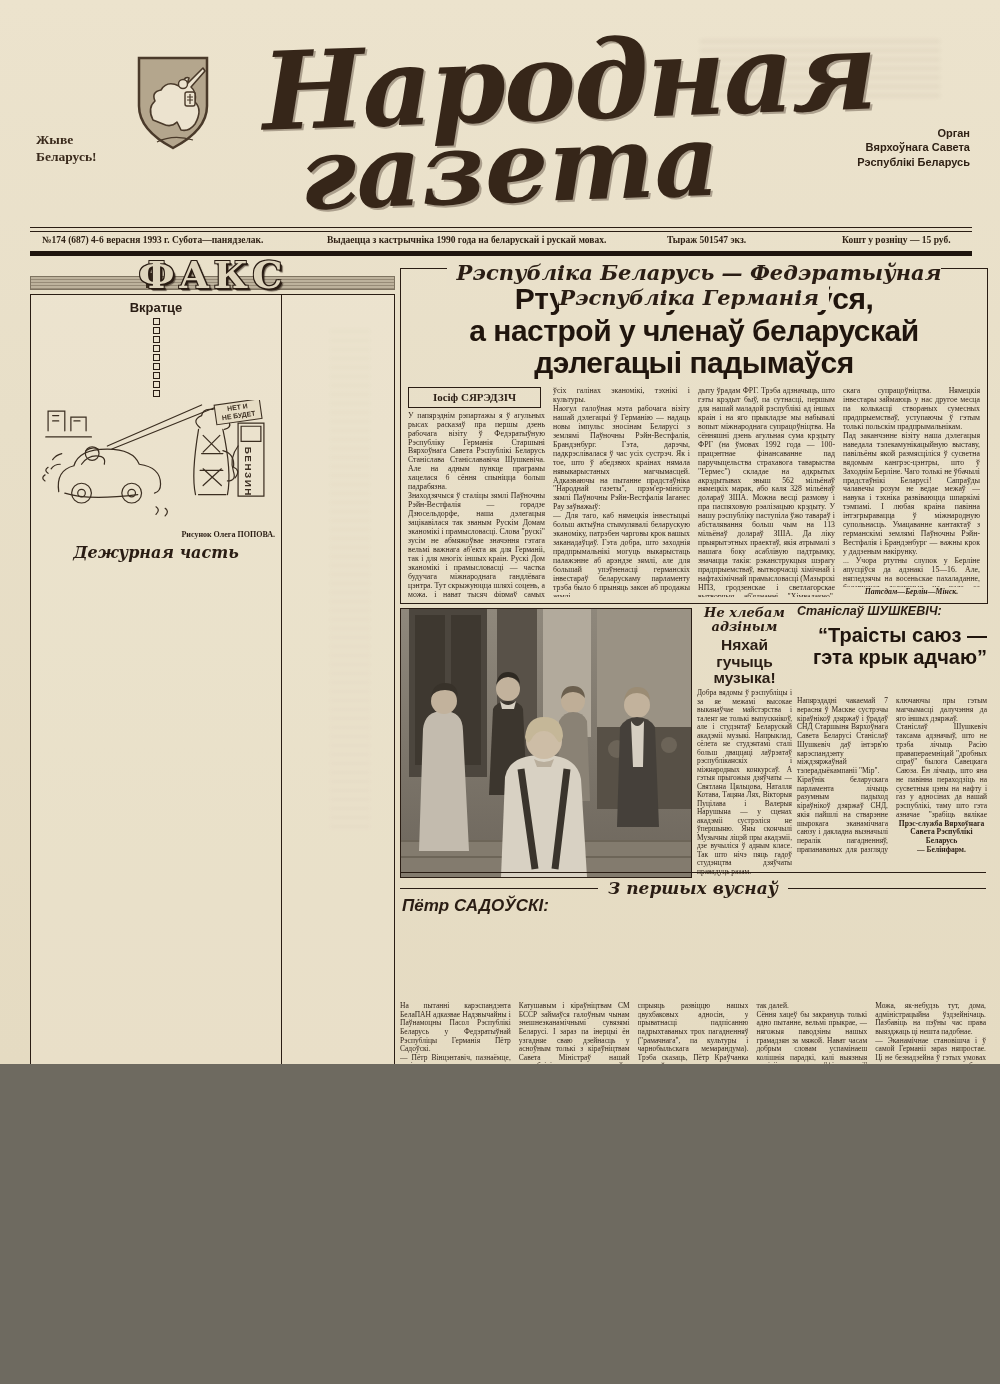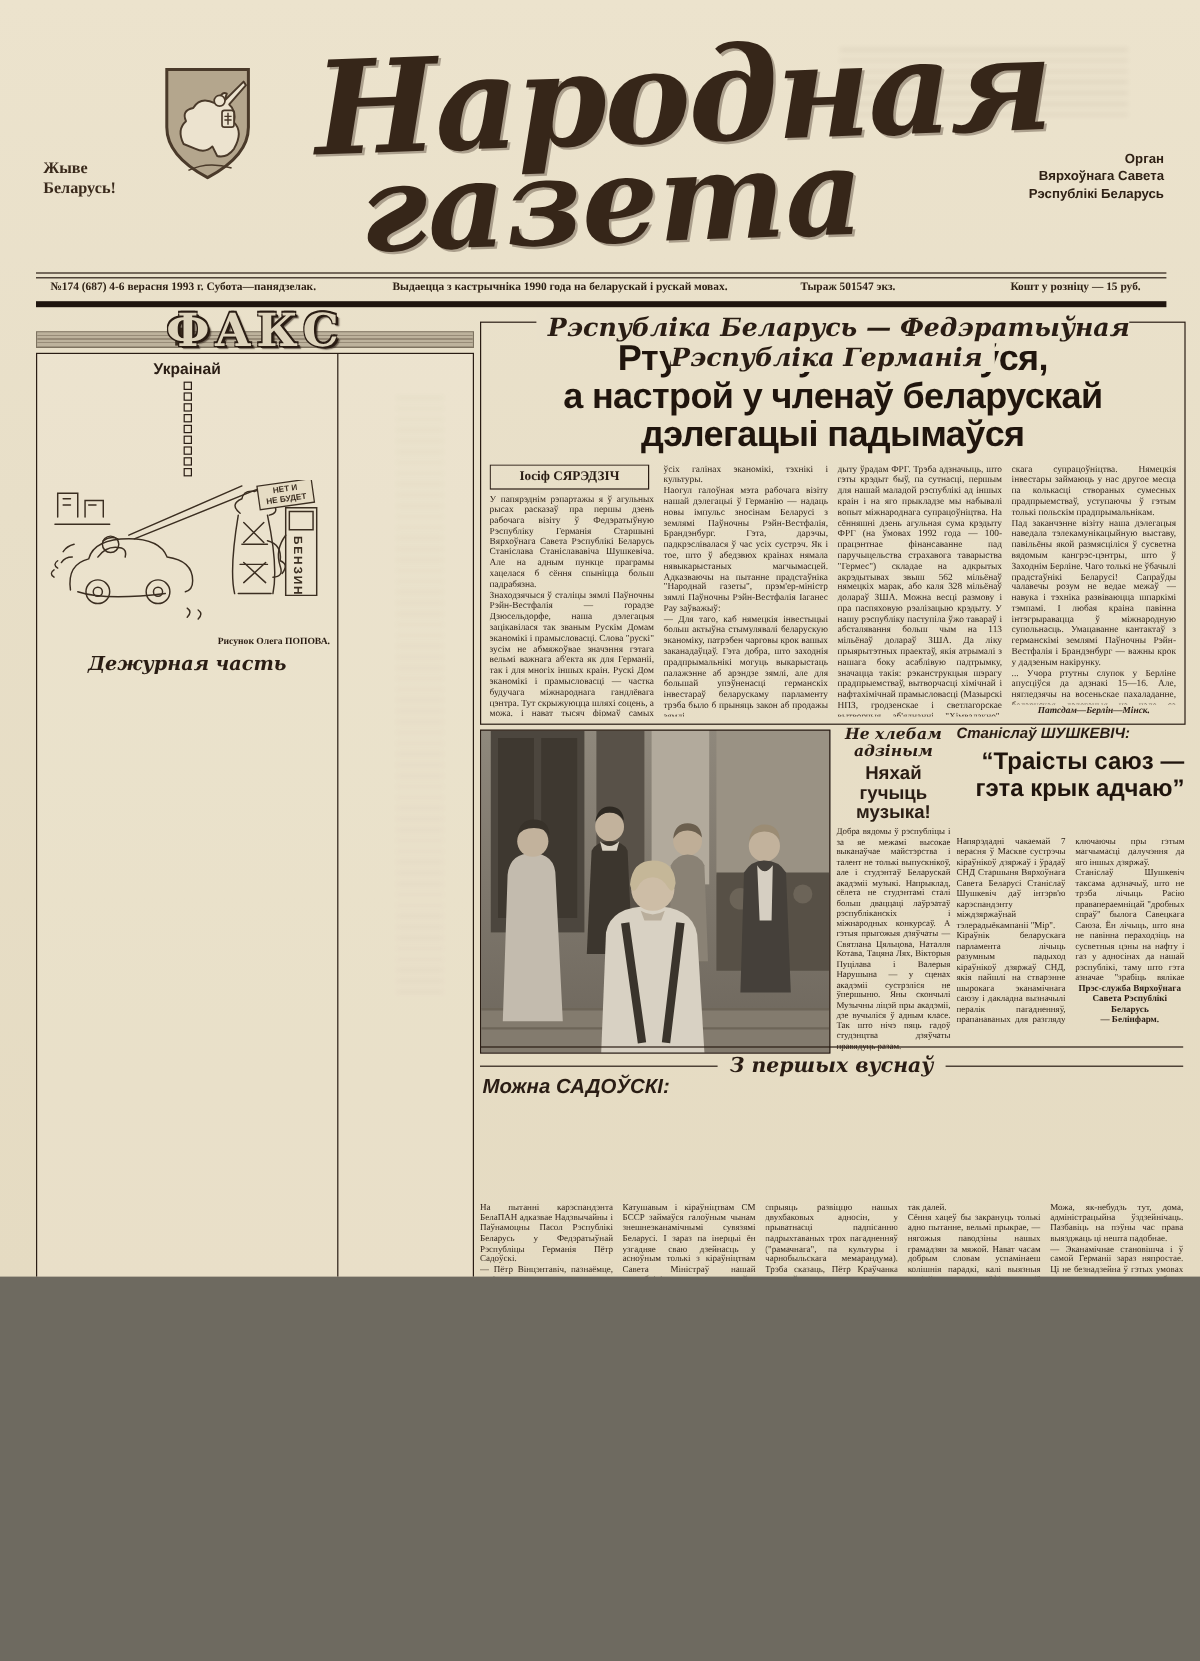--- a/index.html
+++ b/index.html
@@ -129,21 +129,21 @@
 
   <div class="abs" id="fax-head">
     <div id="fax-bar"></div>
     <div id="fax-sq">▲</div>
     <div id="fax-word">ФАКС</div>
   </div>
 
   <div class="abs" id="fax-box">
     <div id="fax-cols">
       <div id="fax-left">
-        <div class="fx-title">Украінай</div>
+        <div class="fx-title">Вкратце</div>
 
         <div>
 
             <div class="fx-item">
 
               <div class="dingbat"></div>
             </div>
 
             <div class="fx-item">
 
@@ -410,21 +410,21 @@
 Савета Рэспублікі Беларусь
 — Белінфарм.</div>
       </div>
     </div>
   </div>
   <div class="abs" id="shu-rule"></div>
 
   <div class="abs" id="divider">
       <span>З першых вуснаў</span>
     </div>
-  <div class="abs" id="int-kicker">Можна САДОЎСКІ:</div>
+  <div class="abs" id="int-kicker">Пётр САДОЎСКІ:</div>
   <div class="abs" id="int-cols">
     <div class="int-col">
         <div class="txt">На пытанні карэспандэнта БелаПАН адказвае Надзвычайны і Паўнамоцны Пасол Рэспублікі Беларусь у Федэратыўнай Рэспубліцы Германія Пётр Садоўскі.
 — Пётр Вінцэнтавіч, пазнаёмце, калі ласка, з колам вашых абавязкаў.
 — Дакладна іх можна акрэсліць, толькі калі гаварыць аб працы ў пасольстве, дзе цалкам укамплектаваны штат, ёсць будынак і неабходнае абсталяванне. У нашых жа ўмовах, калі ўсё пачыналася з нуля, праца пасла — гэта ад падрыхтоўкі візітаў на высокім узроўні да функцый насільшчыка або машыністкі. Дыяпазон абавязкаў сапраўды вельмі шырокі: пытанні двухбаковых палітычных адносін, стварэнне "рамачных" умоў для падтрымкі эканамічных сувязей, консульскія справы, Чарнобыль, культурнае супрацоўніцтва...
 — Мусіць, па-ранейшаму вострай застаецца і праблема кадраў?
 — Так. Наш суверэнітэт настолькі, я сказаў бы, нечакана на нас абрынуўся, што мы аказаліся непадрыхтаванымі да яго ва ўсіх адносінах: эканамічна, фінансава, кадрава. Цяжка з кадрамі і ў Міністэрстве замежных спраў, і ў пасольствах. Для параўнання: Данія мае насельніцтва прыблізна ў два разы меншае, чым Беларусь, але ў яе пасольстве ў Боне працуюць каля 20 дыпламатаў і каля 40 экспертаў. У нашым жа пасольстве ў ФРГ — усяго 4 дыпламаты.
 — Але ж, наколькі вядома, у Берліне ёсць яшчэ адзін прадстаўнік Беларусі — Васіль Лявонаў. Якія ў яго функцыі?
 — Васіль Севасцьянавіч Лявонаў — дарадца па эканамічных пытаннях. Ён працаваў раней намеснікам гандлёвага прадстаўніка СССР у Германіі. Сталася так, што В.С.Лявонаў па дамоўленасці з міністрам знешняга гандлю СССР</div>
       </div>

